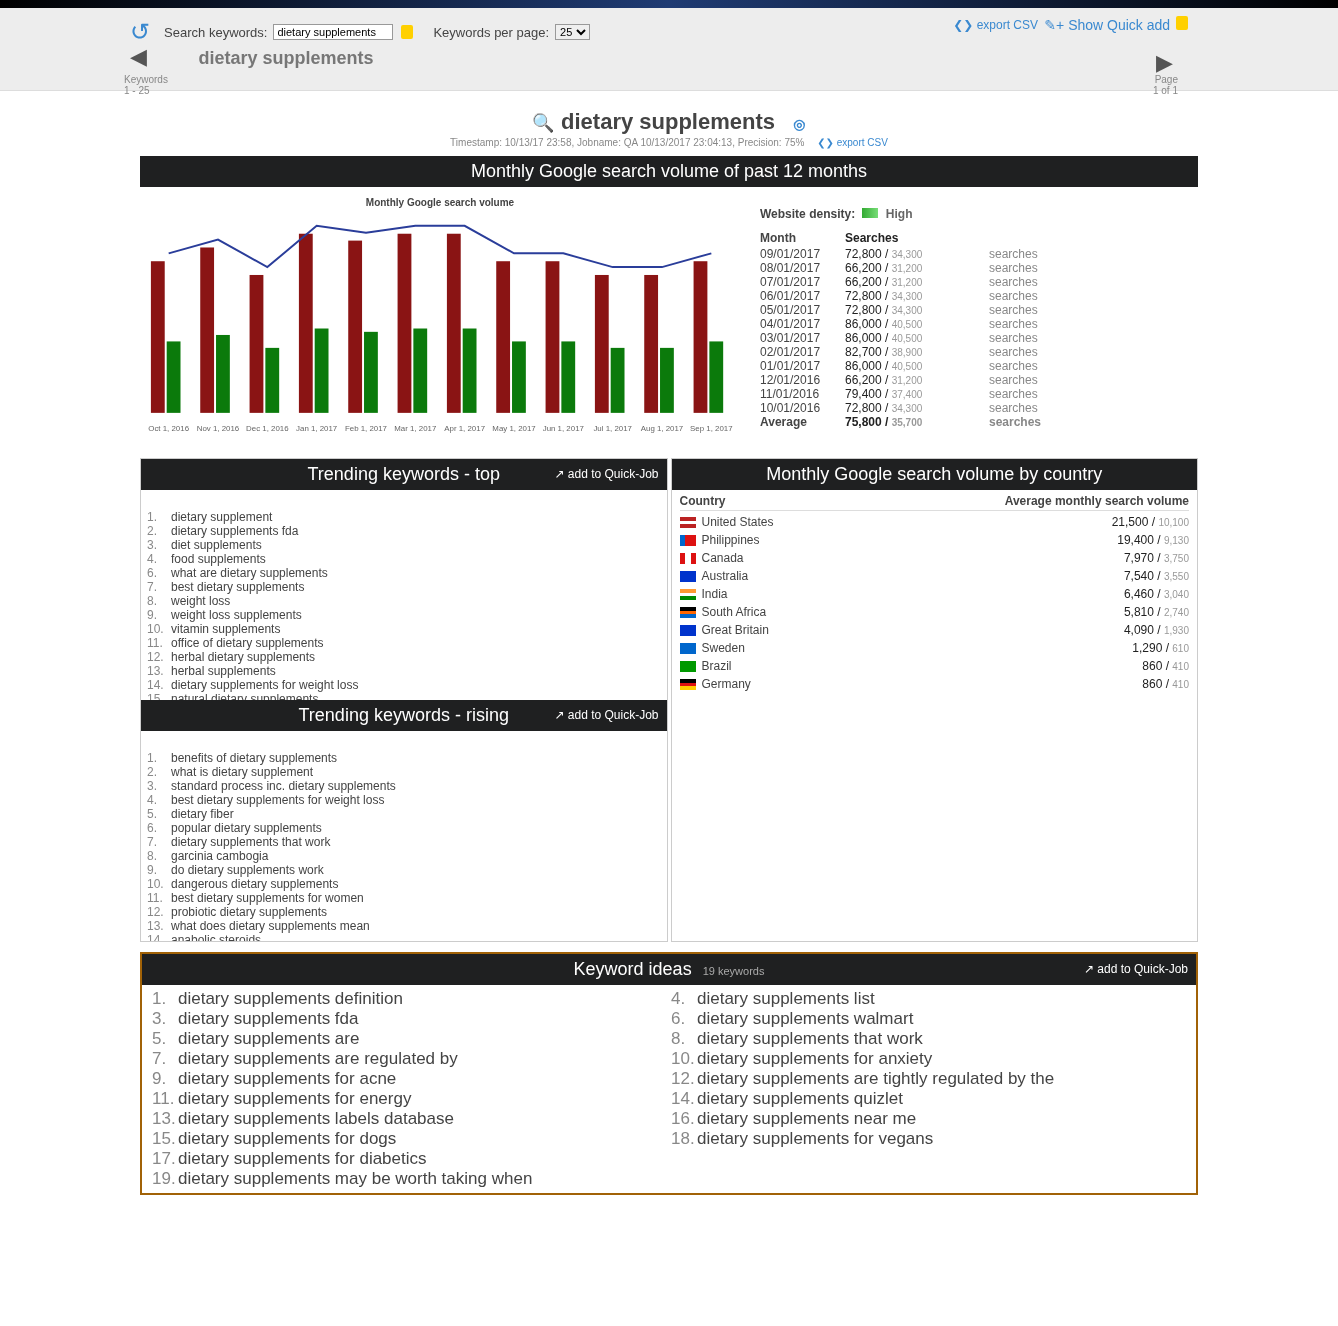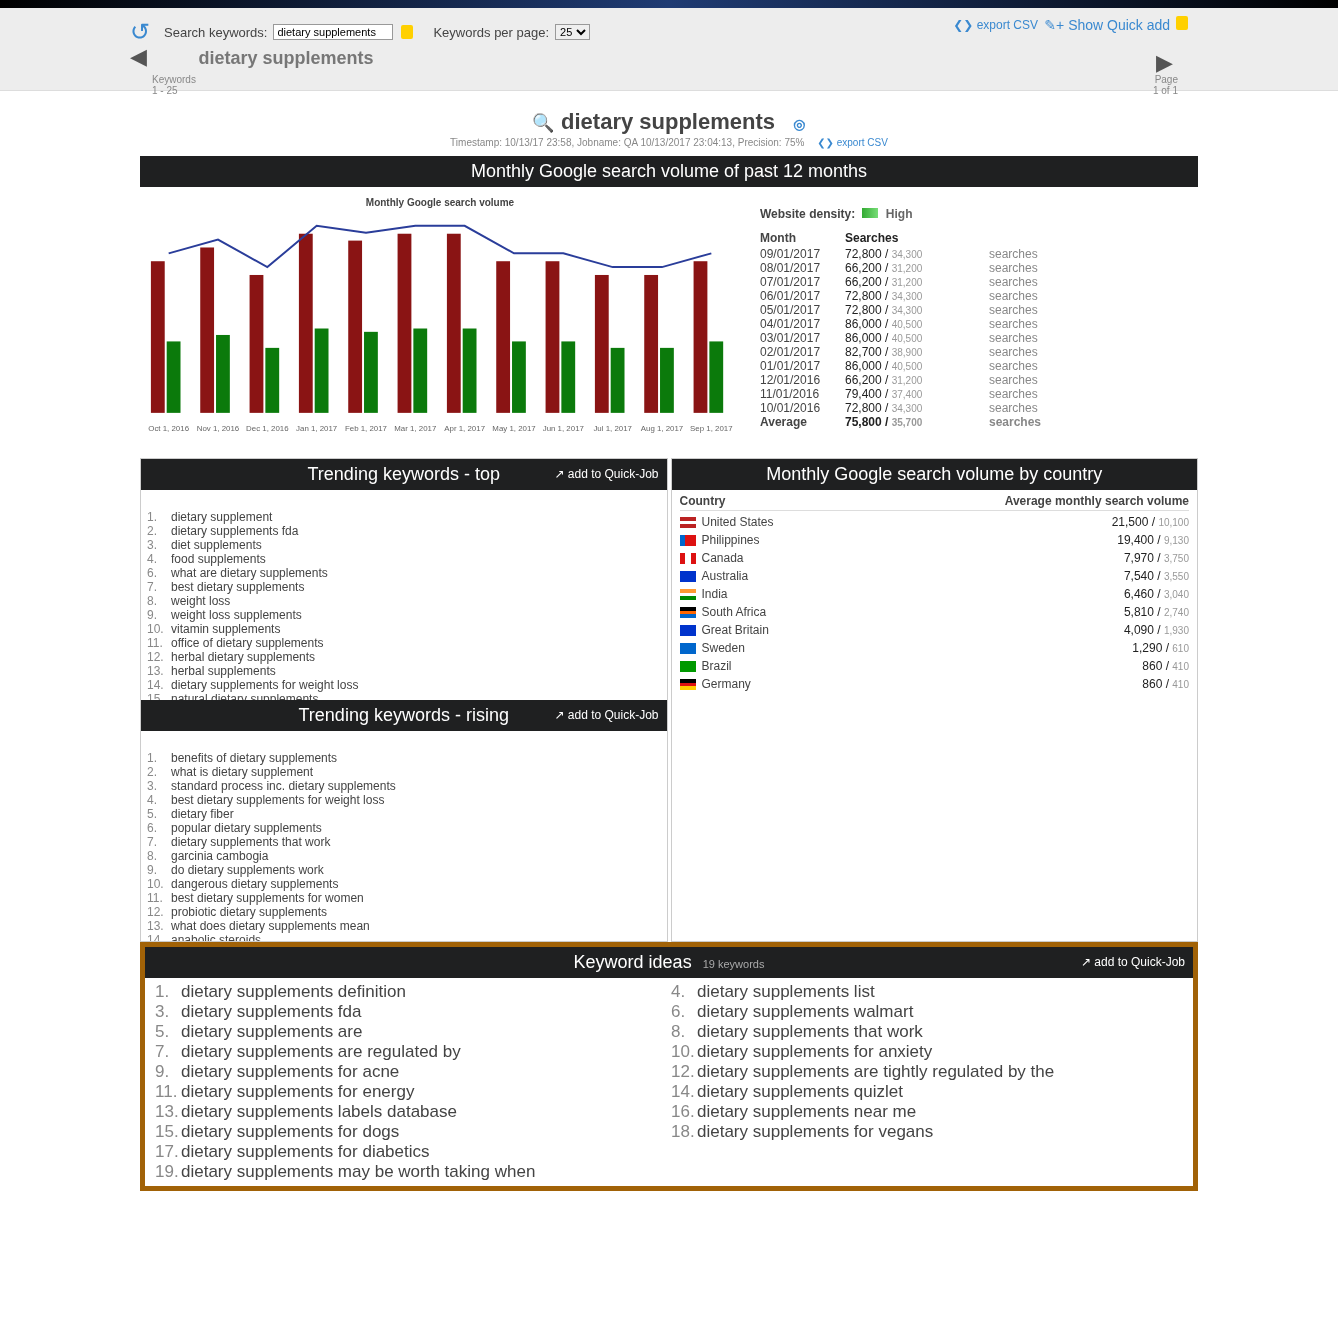--- a/index.html
+++ b/index.html
@@ -10,21 +10,21 @@
 .refresh-icon { color: #3a89d0; font-size: 24px; cursor: pointer; margin-right: 8px; }
 .small-input { border: 1px solid #999; padding: 1px 3px; font-size: 11px; width: 120px; }
 .badge-yellow { display:inline-block; width:12px; height:14px; background:#ffd000; border-radius:2px; margin-left:2px; }
 select.small { border: 1px solid #999; font-size: 11px; padding: 0; }
 .export-link { color: #3a89d0; font-size: 12px; position: absolute; right: 300px; top: 10px; text-decoration: none; }
 .quickadd-link { color: #3a89d0; font-size: 14px; position: absolute; right: 150px; top: 8px; text-decoration: none; }
 .keyword-title { font-size: 18px; font-weight: bold; color: #777; margin-top: 6px; margin-left: 48px; }
 .nav-arrows { margin-top: -2px; }
 .arrow { font-size: 22px; color: #555; cursor: pointer; }
 .arrow-right { position: absolute; right: 165px; top: 42px; }
-.sub-keywords { position: absolute; left: 152px; top: 66px; font-size: 10px; color: #888; }
+.sub-keywords { position: absolute; left: 124px; top: 66px; font-size: 10px; color: #888; }
 .sub-page { position: absolute; right: 160px; top: 66px; text-align: right; font-size: 10px; color: #888; }
 .main { padding: 10px 140px; }
 .detail-title { text-align: center; font-size: 22px; font-weight: bold; margin-top: 8px; }
 .magnify-icon::before { content: '🔍'; font-size: 18px; margin-right: 6px; }
 .target-icon { color: #3a89d0; font-size: 14px; margin-left: 12px; }
 .detail-meta { text-align: center; font-size: 10px; color: #888; margin-top: 2px; margin-bottom: 8px; }
 .detail-meta a { color: #3a89d0; text-decoration: none; margin-left: 10px; }
 .section-header { background: #1f2021; color: #fff; font-size: 18px; text-align: center; padding: 5px 8px; position: relative; font-weight: normal; }
 .section-header .add-job { position: absolute; right: 8px; top: 8px; font-size: 12px; color: #fff; text-decoration: none; }
 .chart-wrap { display: flex; gap: 20px; margin-bottom: 10px; }
@@ -47,21 +47,21 @@
 .scroll-list li { padding: 0px 6px; white-space: nowrap; }
 .scroll-list li .num { display: inline-block; width: 24px; color: #888; }
 .country-table { padding: 4px 8px; font-size: 12px; }
 .country-head { display: flex; font-weight: bold; border-bottom: 1px solid #ddd; padding-bottom: 2px; margin-bottom: 2px; }
 .country-head .c1 { flex: 1; }
 .country-row { display: flex; align-items: center; font-size: 12px; line-height: 1.5; }
 .country-row .flag { display: inline-block; width: 16px; height: 11px; margin-right: 6px; }
 .country-row .name { flex: 1; }
 .country-row .val { color: #222; }
 .country-row .val .sub { color: #999; font-size: 10px; }
-.full-section { border: 5px solid #a16207; }
+.full-section { margin-top: 10px; border: 2px solid #a16207; }
 .ideas-cols { display: flex; font-size: 17px; padding: 4px 8px; }
 .ideas-cols .half { flex: 1; }
 .ideas-cols li { padding: 0px 2px; white-space: nowrap; }
 .ideas-cols .num { display: inline-block; width: 26px; color: #888; }
 .section-header .sub-count { font-size: 11px; color: #aaa; margin-left: 6px; }
 .flag-us{background:linear-gradient(#b22 33%,#fff 33% 66%,#b22 66%);}
 .flag-ph{background:linear-gradient(to right,#06c 33%,#d11 33%);}
 .flag-ca{background:linear-gradient(to right,#d11 30%,#fff 30% 70%,#d11 70%);}
 .flag-au{background:#03c;}
 .flag-in{background:linear-gradient(#f93 33%,#fff 33% 66%,#080 66%);}

